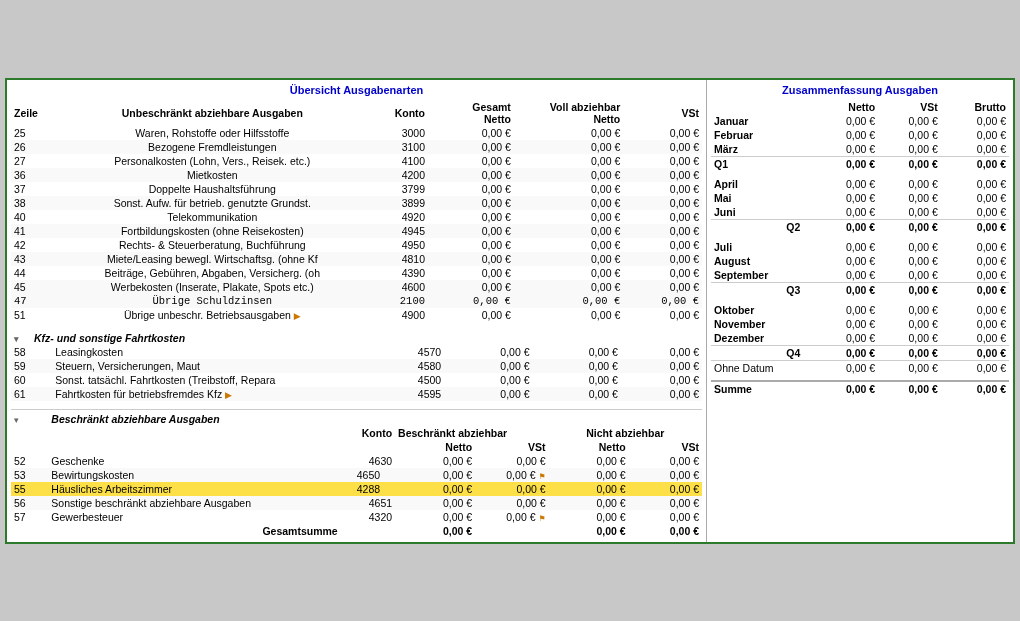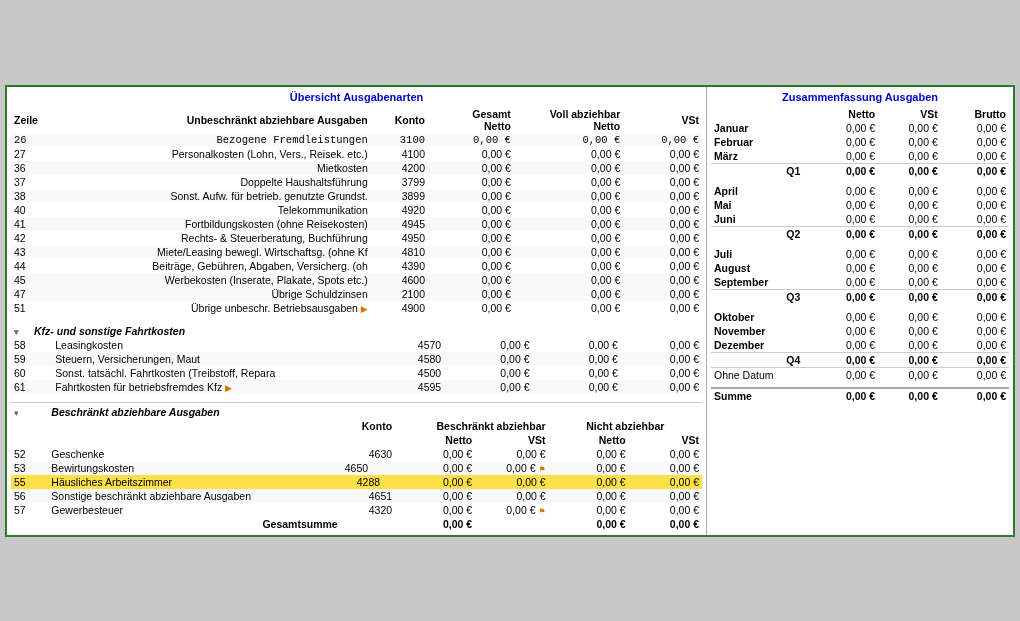--- a/index.html
+++ b/index.html
@@ -37,21 +37,21 @@
     table {
       width: 100%;
       border-collapse: collapse;
       font-size: 10.5px;
     }
     th, td {
       padding: 1px 3px;
       white-space: nowrap;
     }
     .col-zeile { width: 28px; text-align: left; }
-    .col-desc { width: 220px; text-align: right; }
+    .col-desc { width: 220px; text-align: center; }
     .col-konto { width: 40px; text-align: right; }
     .col-netto { width: 60px; text-align: right; }
     .col-vnetto { width: 60px; text-align: right; }
     .col-vst { width: 55px; text-align: right; }
 
     .header-row th {
       background: #fff;
       font-weight: bold;
     }
     .group-header td {
@@ -75,21 +75,29 @@
         <tr class="header-row">
           <th class="col-zeile">Zeile</th>
           <th class="col-desc">Unbeschränkt abziehbare Ausgaben</th>
           <th class="col-konto">Konto</th>
           <th class="col-netto" style="text-align:right">Gesamt<br>Netto</th>
           <th class="col-vnetto" style="text-align:right">Voll abziehbar<br>Netto</th>
           <th class="col-vst" style="text-align:right">VSt</th>
         </tr>
       </thead>
       <tbody id="main-rows">
-          <tr style="background: rgb(249, 249, 249); font-family: Liberation Mono, monospace;">
+      <tr style="background: rgb(255, 255, 255);">
+    <td class="col-zeile">25</td>
+    <td class="col-desc">Waren, Rohstoffe oder Hilfsstoffe</td>
+    <td class="col-konto">3000</td>
+    <td class="col-netto">0,00 €</td>
+    <td class="col-vnetto">0,00 €</td>
+    <td class="col-vst">0,00 €</td>
+  </tr>
+          <tr style="background: rgb(249, 249, 249);">
     <td class="col-zeile">26</td>
     <td class="col-desc">Bezogene Fremdleistungen</td>
     <td class="col-konto">3100</td>
     <td class="col-netto">0,00 €</td>
     <td class="col-vnetto">0,00 €</td>
     <td class="col-vst">0,00 €</td>
   </tr>
           <tr style="background: rgb(255, 255, 255);">
     <td class="col-zeile">27</td>
     <td class="col-desc">Personalkosten (Lohn, Vers., Reisek. etc.)</td>
@@ -163,21 +171,21 @@
     <td class="col-vst">0,00 €</td>
   </tr>
           <tr style="background: rgb(249, 249, 249);">
     <td class="col-zeile">45</td>
     <td class="col-desc">Werbekosten (Inserate, Plakate, Spots etc.)</td>
     <td class="col-konto">4600</td>
     <td class="col-netto">0,00 €</td>
     <td class="col-vnetto">0,00 €</td>
     <td class="col-vst">0,00 €</td>
   </tr>
-          <tr style="background: rgb(249, 249, 249);">
+          <tr style="background: rgb(249, 249, 249); font-family: Liberation Mono, monospace;">
     <td class="col-zeile">47</td>
     <td class="col-desc">Übrige Schuldzinsen</td>
     <td class="col-konto">2100</td>
     <td class="col-netto">0,00 €</td>
     <td class="col-vnetto">0,00 €</td>
     <td class="col-vst">0,00 €</td>
   </tr>
           <tr style="background: rgb(255, 255, 255);">
     <td class="col-zeile">51</td>
     <td class="col-desc">Übrige unbeschr. Betriebsausgaben <span style="color:#cc7700;font-size:9px">▶</span></td>
@@ -238,21 +246,21 @@
       <table>
         <thead>
           <tr>
             <td style="width:20px"><span class="collapse-icon">▾</span></td>
             <td colspan="6" style="font-weight:bold; font-style:italic">Beschränkt abziehbare Ausgaben</td>
           </tr>
           <tr>
             <th style="width:28px"></th>
             <th style="width:220px; text-align:left"></th>
             <th style="width:40px; text-align:right">Konto</th>
-            <th style="text-align:right; width:100px" colspan="2">Beschränkt abziehbar</th>
+            <th style="text-align:left; width:100px" colspan="2">Beschränkt abziehbar</th>
             <th style="text-align:center; width:100px" colspan="2">Nicht abziehbar</th>
           </tr>
           <tr>
             <th style="width:28px"></th>
             <th style="width:220px"></th>
             <th style="width:40px"></th>
             <th style="width:60px; text-align:right">Netto</th>
             <th style="width:55px; text-align:right">VSt</th>
             <th style="width:60px; text-align:right">Netto</th>
             <th style="width:55px; text-align:right">VSt</th>
@@ -264,21 +272,21 @@
     <td style="width:220px">Geschenke</td>
     <td style="width:40px; text-align:right">4630</td>
     <td style="width:60px; text-align:right">0,00 €</td>
     <td style="width:55px; text-align:right">0,00 €</td>
     <td style="width:60px; text-align:right">0,00 €</td>
     <td style="width:55px; text-align:right">0,00 €</td>
   </tr>
             <tr style="background: rgb(249, 249, 249);">
     <td style="width:28px">53</td>
     <td style="width:220px">Bewirtungskosten</td>
-    <td style="width:40px; text-align:left">4650</td>
+    <td style="width:40px; text-align:center">4650</td>
     <td style="width:60px; text-align:right">0,00 €</td>
     <td style="width:55px; text-align:right">0,00 € <span style="color:#cc7700;font-size:8px">⚑</span></td>
     <td style="width:60px; text-align:right">0,00 €</td>
     <td style="width:55px; text-align:right">0,00 €</td>
   </tr>
             <tr style="background: #fde047;">
     <td style="width:28px">55</td>
     <td style="width:220px">Häusliches Arbeitszimmer</td>
     <td style="width:40px; text-align:center">4288</td>
     <td style="width:60px; text-align:right">0,00 €</td>
@@ -344,21 +352,21 @@
       <td style="text-align:right">0,00 €</td>
       <td style="text-align:right">0,00 €</td>
     </tr>
           <tr>
       <td style="font-weight:bold">März</td>
       <td style="text-align:right">0,00 €</td>
       <td style="text-align:right">0,00 €</td>
       <td style="text-align:right">0,00 €</td>
     </tr>
           <tr style="border-top: 1px solid rgb(204, 204, 204);">
-    <td style="text-align:right; font-weight:bold; padding-right:4px">Q1</td>
+    <td style="text-align:left; font-weight:bold; padding-right:4px">Q1</td>
     <td style="text-align:right; font-weight:bold">0,00 €</td>
     <td style="text-align:right; font-weight:bold">0,00 €</td>
     <td style="text-align:right; font-weight:bold">0,00 €</td>
   </tr>
           <tr style="height: 6px;"></tr>
           <tr>
       <td style="font-weight:bold">April</td>
       <td style="text-align:right">0,00 €</td>
       <td style="text-align:right">0,00 €</td>
       <td style="text-align:right">0,00 €</td>

